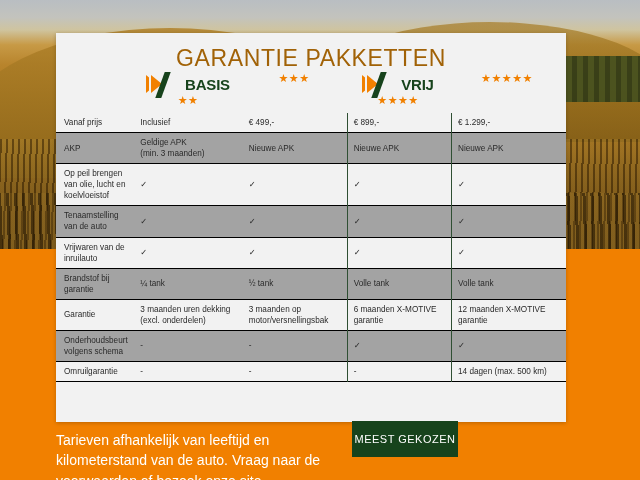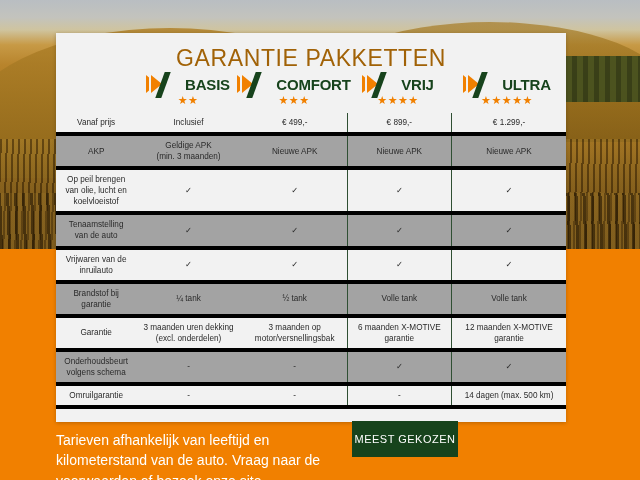--- a/index.html
+++ b/index.html
@@ -174,21 +174,21 @@
 
   
   .table { width: 100%; border-collapse: collapse; table-layout: fixed; }
   .table td {
     font-size: 8.2px;
     color: #2a2a2a;
     vertical-align: middle;
     padding: 4px 6px;
     line-height: 1.35;
   }
-  .table tr { border-bottom: 4px solid #000000; text-align: center; }
+  .table tr { border-bottom: 1px solid #000000; }
   .table tr.alt { background: #a3a3a3; }
 
   .c-feature { width: 78px; padding-left: 8px !important; }
   .c-basis   { width: 108px; }
   .c-comfort { width: 104px; }
   .c-vrij    { width: 104px; border-left: 1px solid #2f4f33; }
   .c-ultra   { width: 114px; border-left: 1px solid #2f4f33; }
 
   .price { font-size: 10.5px; color: #1f1f1f; }
   .feature-head { font-size: 9.5px; color: #1f1f1f; }
@@ -249,55 +249,37 @@
             <span class="chev2"></span>
             <span class="chev3"></span>
           <span class="slash"></span>
         </span>
         <span class="logo-name">BASIS</span>
       </div>
       <div class="stars">★★</div>
     </div>
 
     <div class="logo-cell" style="width:104px">
-      <div class="logo-line">
-        <span class="mark">
-          <span class="chev"></span>
-            <span class="chev2"></span>
-            <span class="chev3"></span>
-          <span class="slash"></span>
-        </span>
-        <span class="logo-name">COMFORT</span>
-      </div>
       <div class="stars">★★★</div>
     </div>
 
     <div class="logo-cell" style="width:104px">
       <div class="logo-line">
         <span class="mark">
           <span class="chev"></span>
             <span class="chev2"></span>
             <span class="chev3"></span>
           <span class="slash"></span>
         </span>
         <span class="logo-name">VRIJ</span>
       </div>
       <div class="stars">★★★★</div>
     </div>
 
     <div class="logo-cell" style="width:114px">
-      <div class="logo-line">
-        <span class="mark">
-          <span class="chev"></span>
-            <span class="chev2"></span>
-            <span class="chev3"></span>
-          <span class="slash"></span>
-        </span>
-        <span class="logo-name">ULTRA</span>
-      </div>
       <div class="stars">★★★★★</div>
     </div>
   </div>
 
   <table class="table">
     <tbody id="table-body">
         <tr>
           <td class="c-feature feature-head">Vanaf prijs</td>
           <td class="c-basis price">Inclusief</td>
           <td class="c-comfort price">€ 499,-</td>

